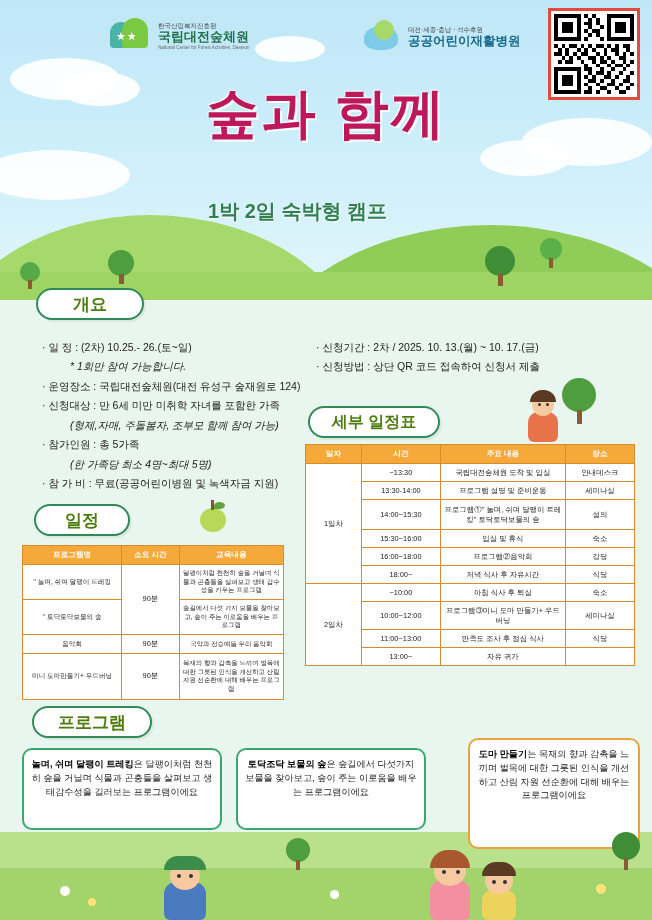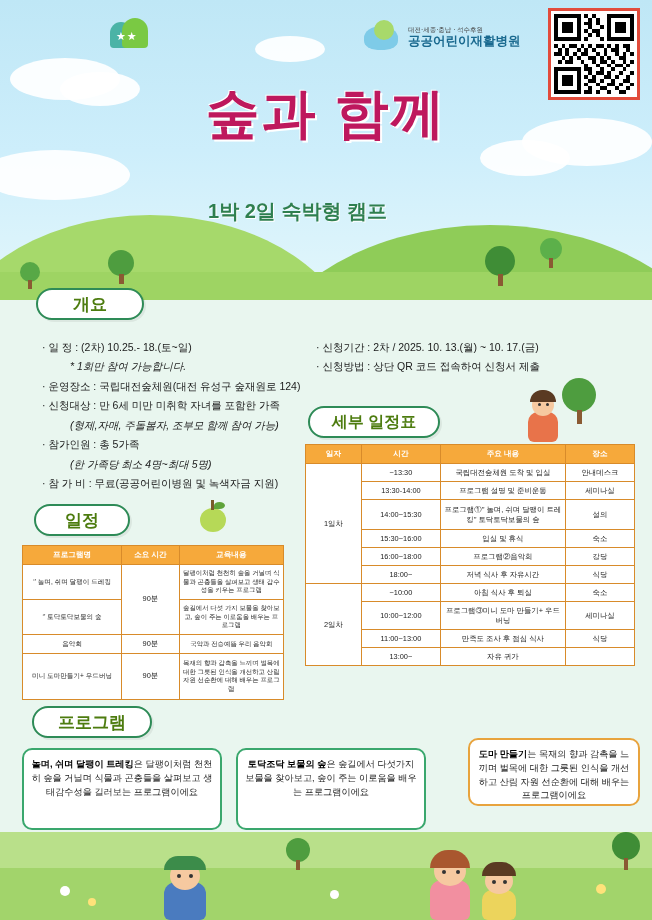--- a/index.html
+++ b/index.html
@@ -154,20 +154,25 @@
     <div class="t-top" style="width:20px;height:20px;background:#57a846;"></div>
     <div class="t-trunk" style="left:8px;top:18px;width:4px;height:9px;"></div>
   </div>
 
   <div class="logos">
     <div class="logo-block logo-kfs">
       <div class="logo-mark">
         <div class="lm-a"></div>
           <div class="lm-b"></div>
         <div class="lm-star">★★</div>
+      </div>
+      <div class="logo-text">
+        <div class="logo-sub">한국산림복지진흥원</div>
+        <div class="logo-main">국립대전숲체원</div>
+        <div class="logo-eng">National Center for Forest Activities, Daejeon</div>
       </div>
     </div>
     <div class="logo-block logo-hosp">
       <div class="logo-mark2">
         <div class="lm2-a"></div>
           <div class="lm2-b"></div>
       </div>
       <div class="logo-text">
         <div class="logo-sub">대전·세종·충남 · 석수후원</div>
         <div class="logo-main2">공공어린이재활병원</div>
@@ -288,21 +293,21 @@
       </g>
     </svg>
   </div>
 
   <div class="title-main">숲과 함께</div>
   <div class="title-sub2">1박 2일 숙박형 캠프</div>
 
   <div class="tag" style="left:36px; top:288px; width:108px; height:32px; font-size:17px;">개요</div>
 
   <div class="bullets" style="left:42px; top:338px; width:260px;">
-    <div>· 일      정 : (2차) 10.25.- 18.(토~일)</div>
+    <div>· 일      정 : (2차) 10.25.- 26.(토~일)</div>
     <div class="indent">* 1회만 참여 가능합니다.</div>
     <div>· 운영장소 : 국립대전숲체원(대전 유성구 숲재원로 124)</div>
     <div>· 신청대상 : 만 6세 미만 미취학 자녀를 포함한 가족</div>
     <div class="indent">(형제,자매, 주돌봄자, 조부모 함께 참여 가능)</div>
     <div>· 참가인원 : 총 5가족</div>
     <div class="indent">(한 가족당 최소 4명~최대 5명)</div>
     <div>· 참 가 비 : 무료(공공어린이병원 및 녹색자금 지원)</div>
   </div>
 
 
@@ -429,21 +434,21 @@
   </table>
 
   <div class="tag" style="left:32px; top:706px; width:120px; height:32px; font-size:17px;">프로그램</div>
 
   <div class="card green" style="left:22px; top:748px; width:200px; height:82px;">
     <b>놀며, 쉬며 달팽이 트레킹</b><span>은 달팽이처럼 천천히 숲을 거닐며 식물과 곤충들을 살펴보고 생태감수성을 길러보는 프로그램이에요</span>
   </div>
   <div class="card green" style="left:236px; top:748px; width:190px; height:82px;">
     <b>토닥조닥 보물의 숲</b><span>은 숲길에서 다섯가지 보물을 찾아보고, 숲이 주는 이로움을 배우는 프로그램이에요</span>
   </div>
-  <div class="card yellow" style="left:468px; top:738px; width:172px; height:68px;">
+  <div class="card yellow" style="left:468px; top:738px; width:172px; height:111px;">
     <b>도마 만들기</b><span>는 목재의 향과 감촉을 느끼며 벌목에 대한 그릇된 인식을 개선하고 산림 자원 선순환에 대해 배우는 프로그램이에요</span>
   </div>
 
   <div style="position:absolute;left:150px;top:856px;width:70px;height:64px;">
     <div style="position:absolute;left:14px;top:26px;width:42px;height:38px;background:#4a7bbf;border-radius:12px 12px 6px 6px;"></div>
     <div style="position:absolute;left:20px;top:6px;width:30px;height:28px;background:#f6c9a0;border-radius:50%;"></div>
     <div style="position:absolute;left:14px;top:0px;width:42px;height:14px;background:#3c8c4a;border-radius:21px 21px 0 0;"></div>
     <div style="position:absolute;left:27px;top:18px;width:4px;height:4px;background:#333;border-radius:50%;"></div>
     <div style="position:absolute;left:39px;top:18px;width:4px;height:4px;background:#333;border-radius:50%;"></div>
   </div>

